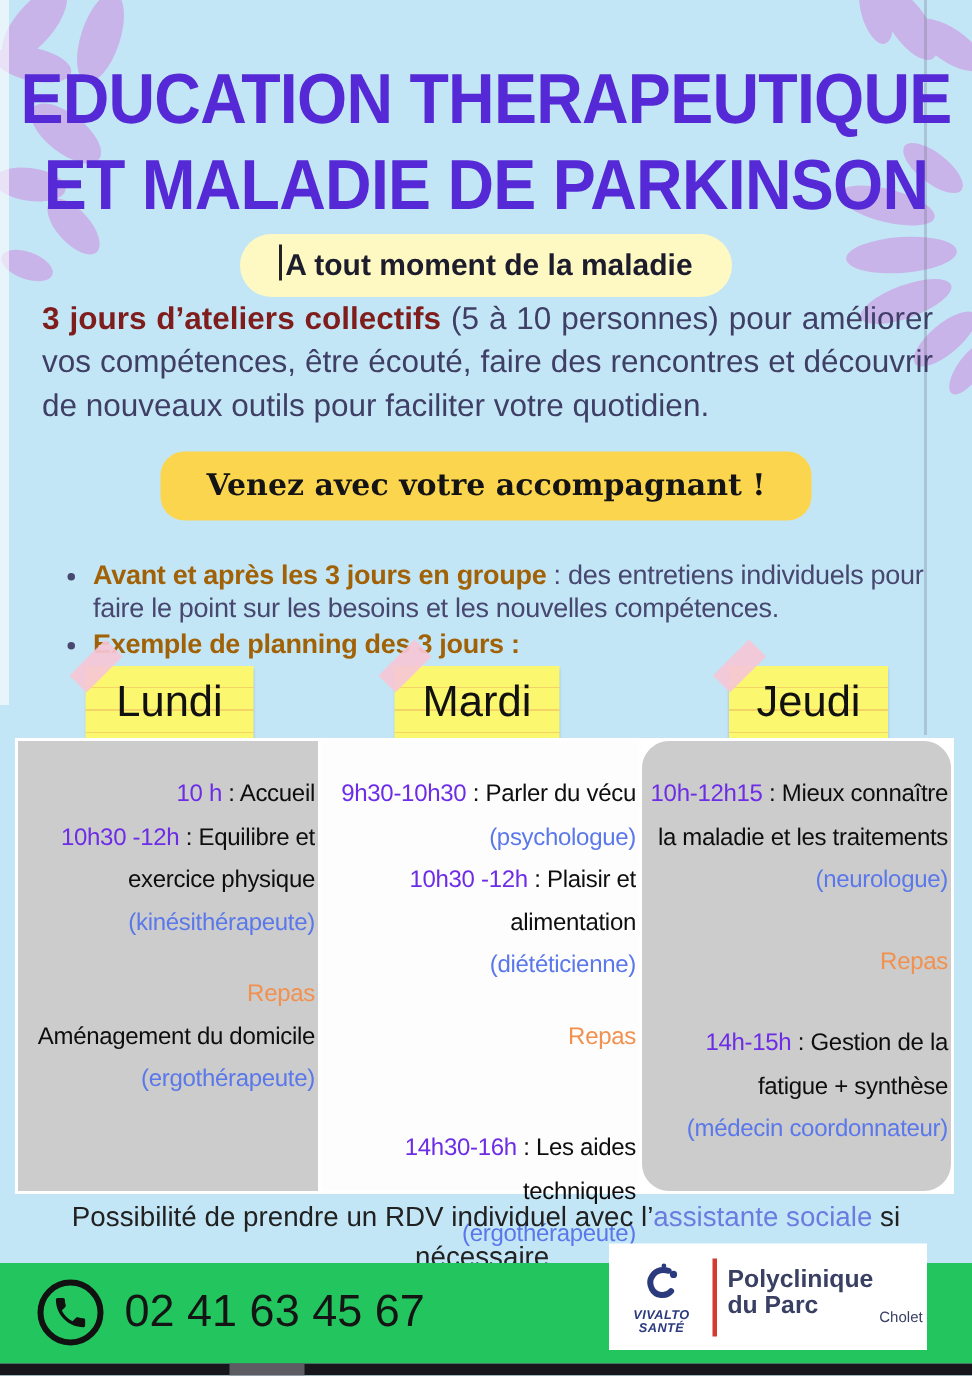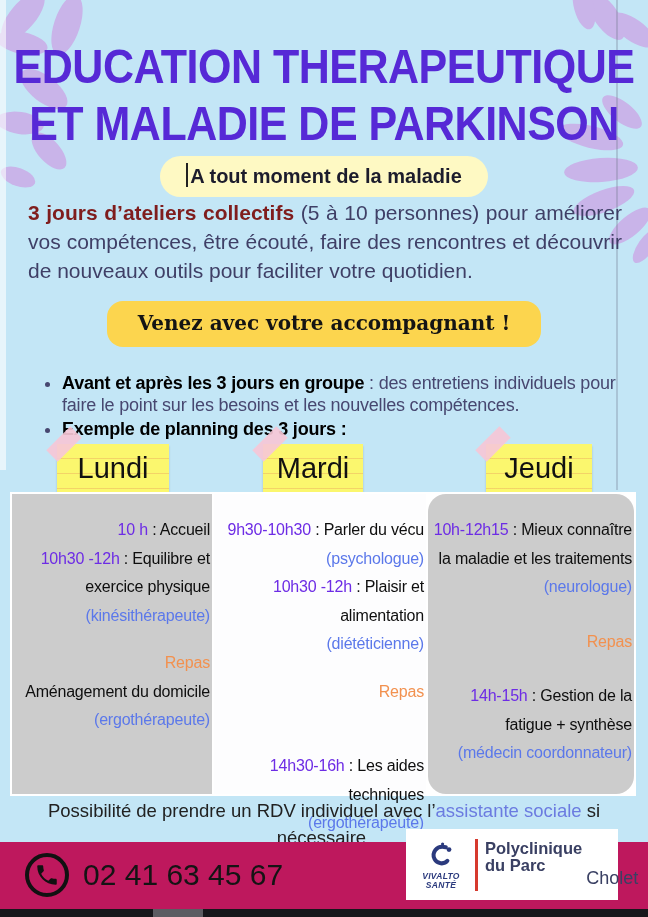--- a/index.html
+++ b/index.html
@@ -53,32 +53,32 @@
   .badge-yellow{
     background:#fcd54e;border-radius:16px;padding:10px 31px 12px;
     font-family:"DejaVu Serif", serif;font-weight:bold;font-size:20px;color:#141414;
   }
 
   
   .bullets{position:absolute;top:372px;left:44px;width:578px;margin:0;padding:0 0 0 18px;
     color:#474770;font-size:18px;line-height:22px;letter-spacing:-0.2px;}
   .bullets li{margin-bottom:2px;}
   .bullets li::marker{color:#474770;}
-  .bullets b{color:#000000;}
+  .bullets b{color:#a16207;}
 
   
   .note{
     position:absolute;top:444px;height:48px;background:#fbf76e;
     background-image:repeating-linear-gradient(to bottom, transparent 0 14px, rgba(225,120,85,0.28) 14px 15px);
     box-shadow:0 2px 2px rgba(0,0,0,0.18);border-bottom:1px solid rgba(225,100,80,0.45);
     display:flex;align-items:center;justify-content:center;
     font-size:29px;color:#111;
   }
   .note-lundi{left:57px;width:112px;}
-  .note-mardi{left:263px;width:100px;}
+  .note-mardi{left:263px;width:110px;}
   .note-jeudi{left:486px;width:106px;}
   .tape{position:absolute;left:-10px;top:-8px;width:34px;height:16px;
     background:rgba(246,199,214,0.92);transform:rotate(-45deg);}
 
   
   .table{
     position:absolute;top:492px;left:10px;width:626px;height:304px;background:#ffffff;
     display:flex;gap:2px;padding:2px;box-sizing:border-box;
   }
   .col{
@@ -99,36 +99,36 @@
   .gap-lg{margin-top:46px !important;}
 
   
   .note-bottom{
     position:absolute;top:797px;left:0;right:0;margin:0;text-align:center;
     font-size:18.5px;line-height:27px;color:#212121;padding:0 12px;
   }
   .note-bottom .hl{color:#6b7be0;}
 
   
-  .footer{position:absolute;top:842px;left:0;width:100%;height:67px;background:#be185d;}
+  .footer{position:absolute;top:842px;left:0;width:100%;height:67px;background:#22c55e;}
   .phone-wrap{position:absolute;left:25px;top:11px;display:flex;align-items:center;gap:14px;}
   .phone-circle{width:44px;height:44px;border:4px solid #111;border-radius:50%;
     box-sizing:border-box;display:flex;align-items:center;justify-content:center;background:transparent;}
   .phone-number{font-size:30px;color:#141414;}
 
   .logo-box{
     position:absolute;left:406px;top:829px;width:212px;height:71px;background:#ffffff;
     display:flex;align-items:center;gap:7px;padding:4px 8px;box-sizing:border-box;
   }
   .logo-left{display:flex;flex-direction:column;align-items:center;width:54px;flex:0 0 54px;}
   .brand{font-size:8.5px;font-weight:bold;font-style:italic;color:#2b3a7d;line-height:9px;letter-spacing:0.3px;}
   .logo-divider{width:3px;height:52px;background:#d63a2f;flex:0 0 3px;}
   .logo-right{display:flex;flex-direction:row;gap:4px;text-align:left;}
   .logo-name{font-size:16.5px;font-weight:bold;color:#3a4063;line-height:17px;}
-  .logo-city{font-size:18px;color:#3a4063;margin-top:28px;}
+  .logo-city{font-size:10px;color:#3a4063;margin-top:28px;}
 
   .bottombar{position:absolute;bottom:0;left:0;width:100%;height:8px;background:#17171b;}
   .bottombar .seg{position:absolute;left:153px;top:0;width:50px;height:100%;background:#5c5c62;}
 </style>
 </head>
 <body>
 
 <div class="page">
 
   <div class="leaf lf1"></div>

